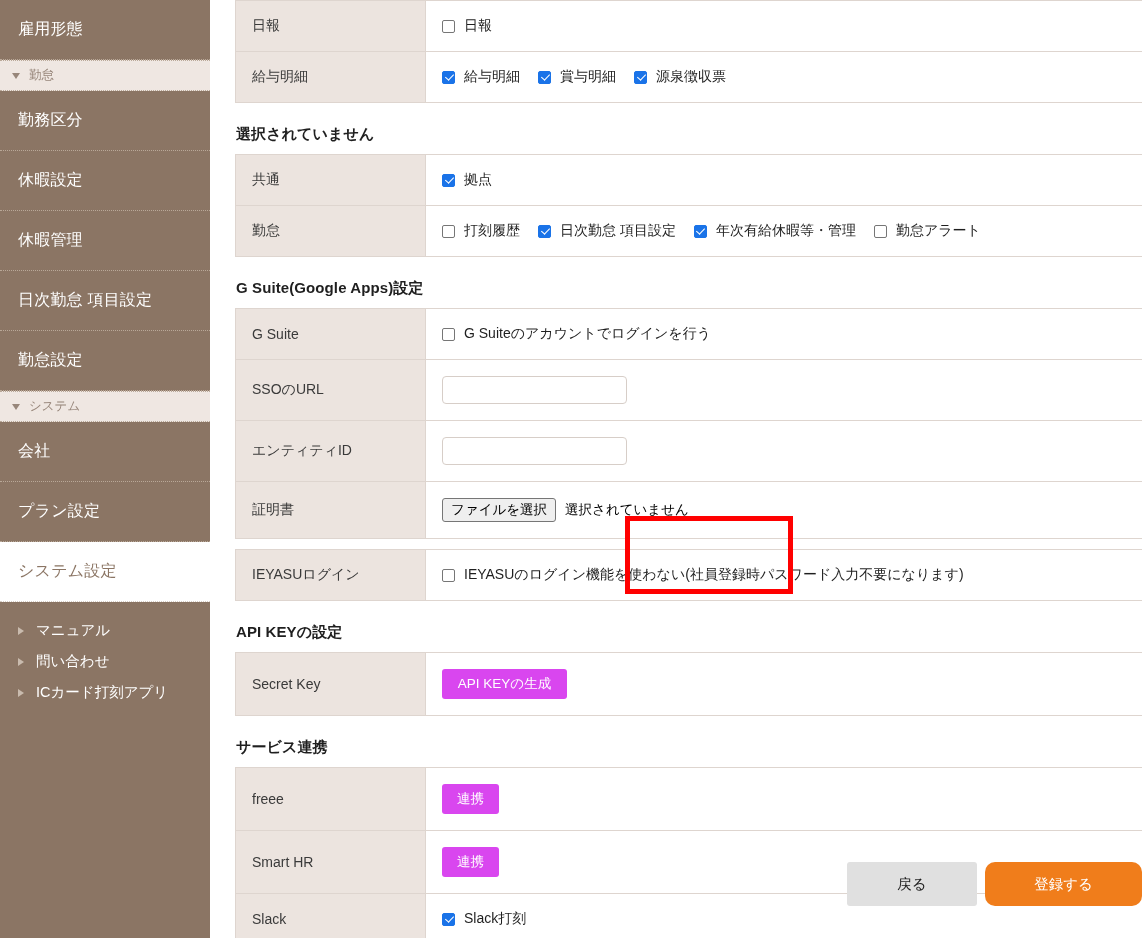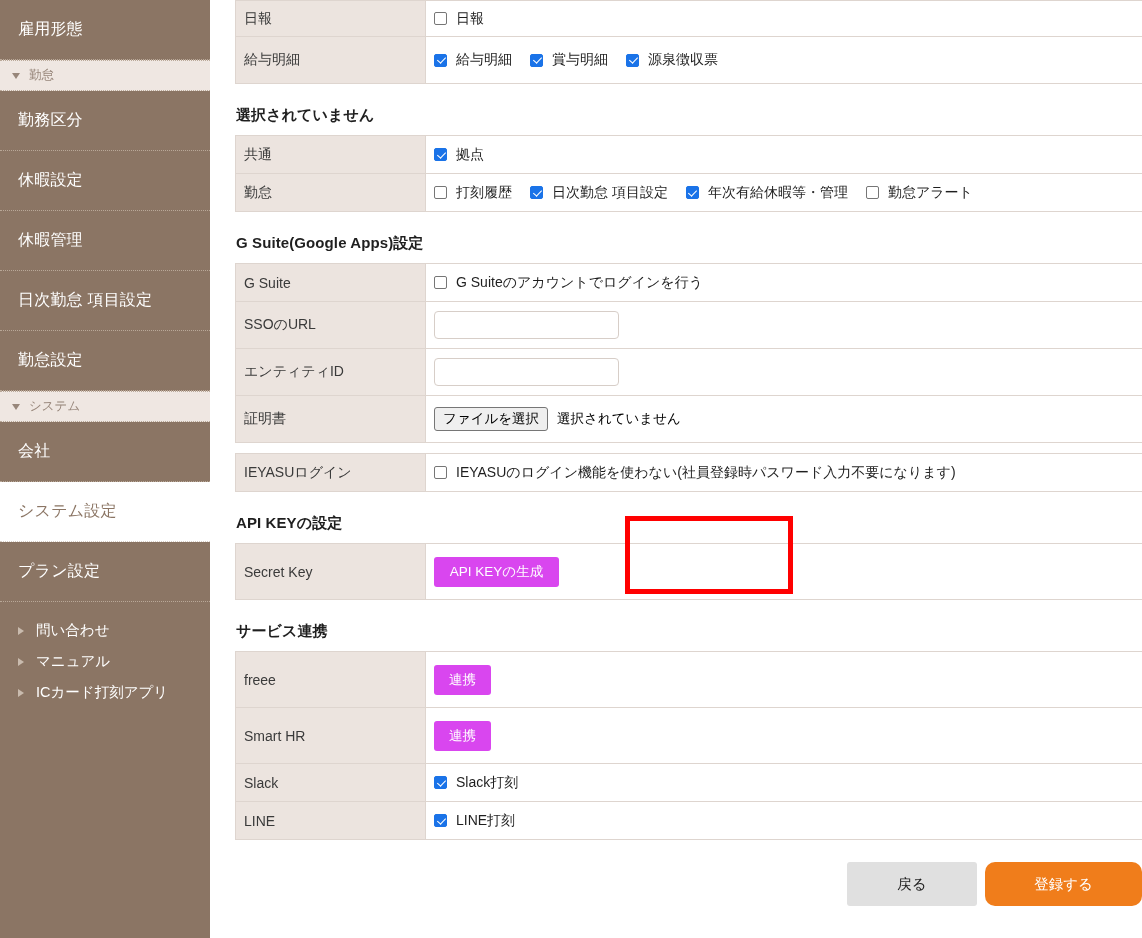--- a/index.html
+++ b/index.html
@@ -104,21 +104,21 @@
   table.form {
     width: 907px;
     border-collapse: collapse;
     table-layout: fixed;
     font-size: 14px;
   }
   table.form td {
     border-top: 1px solid #ded5cf;
     border-bottom: 1px solid #ded5cf;
     vertical-align: middle;
-    padding: 8px;
+    padding: 16px;
   }
   td.lbl {
     width: 190px;
     background: #ece4df;
     color: #3a3a3a;
     padding: 0 0 0 15px;
     font-size: 14px;
     border-right: 1px solid #ded5cf;
     border-left: 1px solid #ded5cf;
   }
@@ -279,38 +279,38 @@
       <span>勤怠設定</span>
     </div>
 
     <div class="sb-group">
       <span class="caret"></span>
       <span>システム</span>
     </div>
     <div class="sb-item">
       <span>会社</span>
     </div>
+    <div class="sb-item">
+      <span>プラン設定</span>
+    </div>
     <div class="sb-item active">
       <span>システム設定</span>
     </div>
-    <div class="sb-item">
-      <span>プラン設定</span>
-    </div>
 
     <div id="sb-sublist">
+      <div class="sb-sub">
+        <span class="caret-r"></span>
+        <span>マニュアル</span>
+      </div>
       <div class="sb-sub">
         <span class="caret-r"></span>
         <span>問い合わせ</span>
       </div>
       <div class="sb-sub">
         <span class="caret-r"></span>
-        <span>マニュアル</span>
-      </div>
-      <div class="sb-sub">
-        <span class="caret-r"></span>
         <span>ICカード打刻アプリ</span>
       </div>
     </div>
   </nav>
 
   <main id="main">
 
     <table class="form">
       <tbody>
         <tr class="h36">

